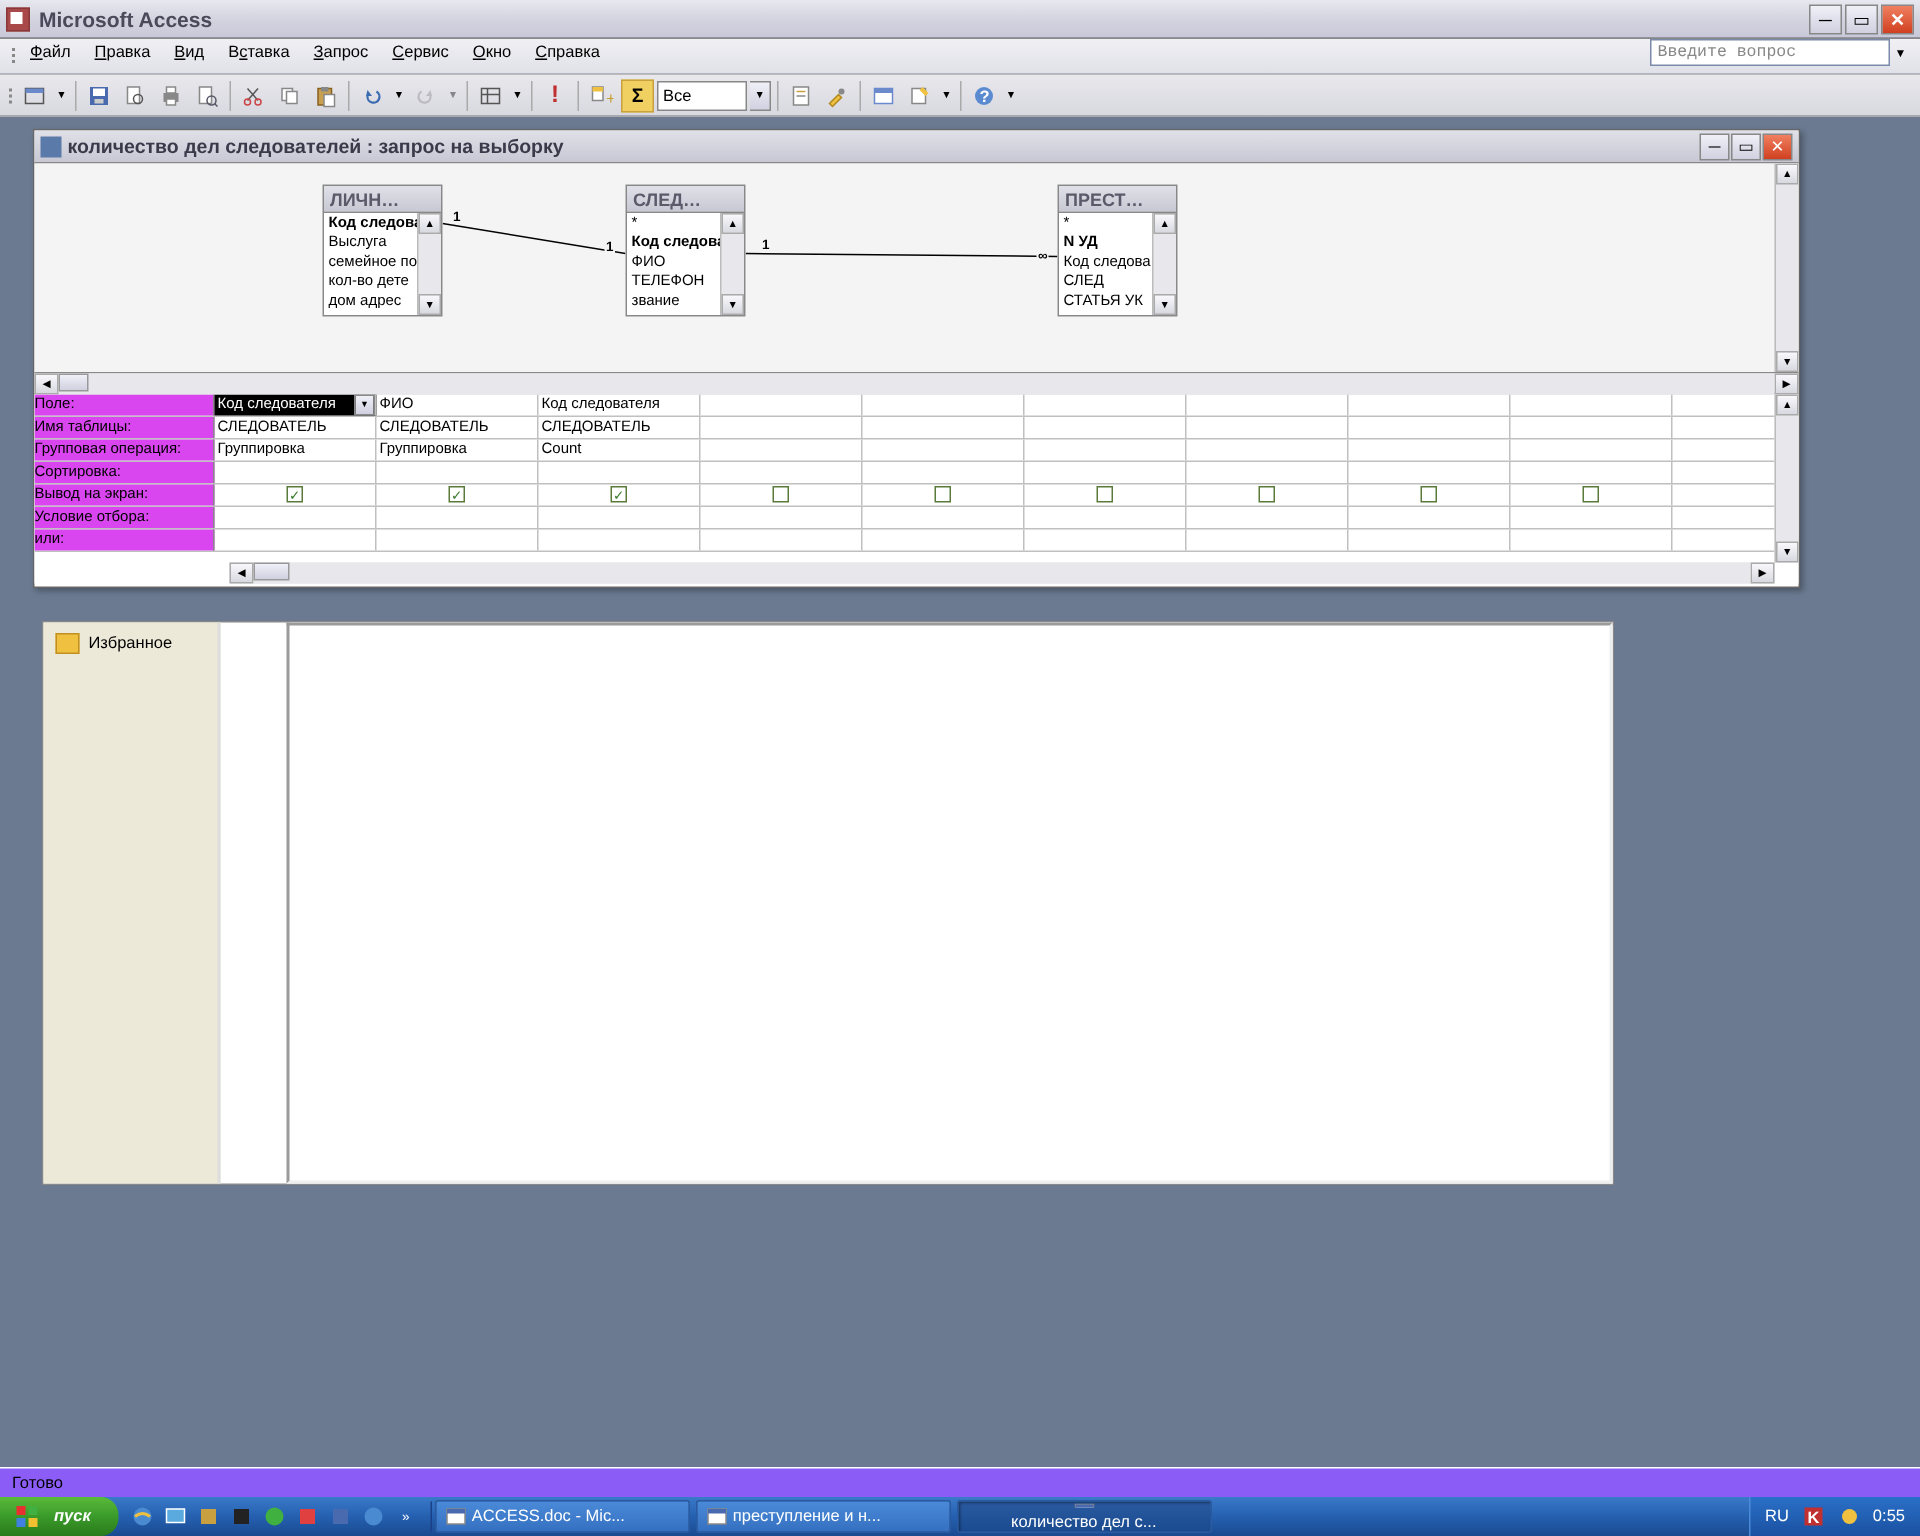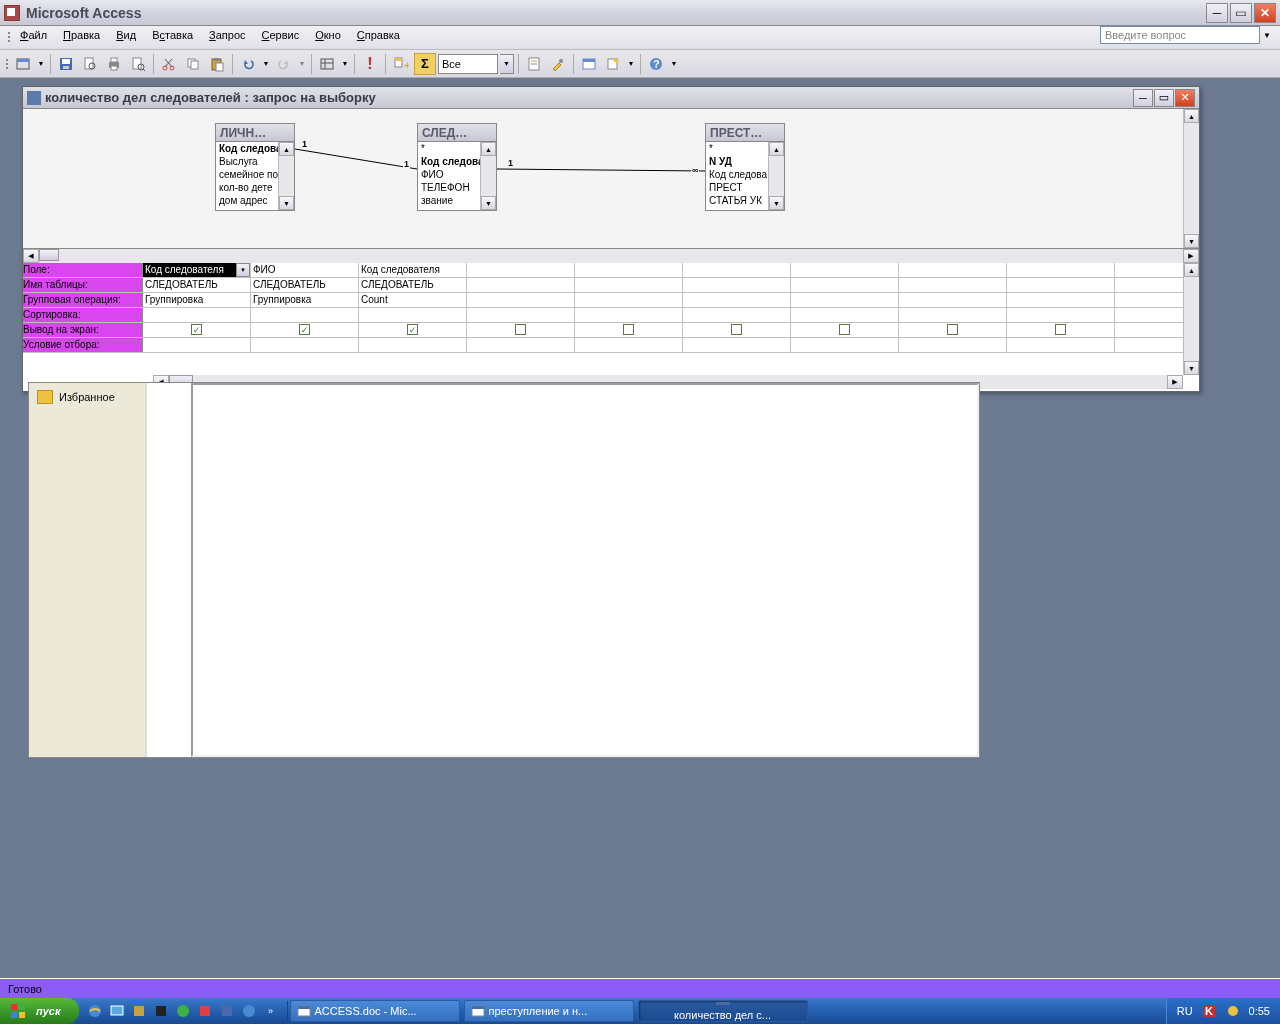--- a/index.html
+++ b/index.html
@@ -12,21 +12,21 @@
 .titlebar .title { font-size:14px; font-weight:bold; color:#4a4a5a; flex:1; }
 .win-btns { display:flex; gap:2px; }
 .win-btn { width:22px; height:20px; border:1px solid #888; background:linear-gradient(#f0f0f8,#d0d0e0); display:flex; align-items:center; justify-content:center; font-family:Arial; font-size:12px; cursor:pointer; }
 .win-btn.close { background:linear-gradient(#f08060,#d04020); color:#fff; font-weight:bold; }
 
 
 .menubar { height:24px; background:linear-gradient(#f0f0f4,#e0e0e8); display:flex; padding:0 6px; border-bottom:1px solid #bbb; }
 .menubar-left { display:flex; flex:1; }
 .menu-item { padding:3px 8px; cursor:pointer; }
 .menu-item u { text-decoration:underline; }
-.help-box { width:160px; height:18px; border:1px solid #7a8aaa; background:#fff; padding:1px 4px; color:#888; display:flex; align-items:center; }
+.help-box { width:160px; height:18px; border:1px solid #7a8aaa; background:#fff; padding:1px 4px; color:#888; display:flex; align-items:center;font-family:Liberation Mono, monospace; }
 .help-arrow { width:14px; height:18px; display:flex; align-items:center; justify-content:center; font-size:8px; cursor:pointer; }
 
 
 .toolbar { height:28px; background:linear-gradient(#e8e8ec,#d8d8e0); display:flex; align-items:center; padding:0 4px; border-bottom:1px solid #aaa; gap:2px; }
 .tb-btn { width:22px; height:22px; display:flex; align-items:center; justify-content:center; cursor:pointer; border:1px solid transparent; position:relative; }
 .tb-sep { width:1px; height:20px; background:#aaa; margin:0 2px; }
 .tb-combo { width:60px; height:20px; border:1px solid #888; background:#fff; display:flex; align-items:center; padding:0 3px; font-size:11px; }
 .tb-combo-arrow { width:14px; height:20px; border:1px solid #888; border-left:none; background:linear-gradient(#f0f0f8,#d0d0e0); display:flex; align-items:center; justify-content:center; font-size:7px; cursor:pointer; }
 .grip { width:6px; display:flex; flex-direction:column; gap:2px; align-items:center; justify-content:center; height:22px; }
 .grip span { width:2px; height:2px; background:#888; }
@@ -65,21 +65,21 @@
 .dg-label { width:120px; text-align:left; padding-right:4px; background:#d946ef; border-right:1px solid #888; font-size:10px; line-height:14px; flex-shrink:0; }
 .dg-cell { width:108px; border-right:1px solid #c0c0c0; padding:0 2px; font-size:10px; line-height:14px; white-space:nowrap; overflow:hidden; position:relative; }
 .dg-cell.selected { background:#000; color:#fff; }
 .dg-cell .dd-arrow { position:absolute; right:0; top:0; width:14px; height:14px; background:linear-gradient(#f0f0f8,#d0d0e0); border:1px solid #888; font-size:6px; display:flex; align-items:center; justify-content:center; color:#000; }
 .dg-chk { width:11px; height:11px; border:1px solid #5a7a3a; margin:1px auto; display:flex; align-items:center; justify-content:center; color:#3a7a2a; font-size:9px; background:#fff; }
 .dg-vscroll { position:absolute; right:0; top:0; width:16px; bottom:14px; background:#e8e8ec; border-left:1px solid #bbb; }
 .dg-vscroll .sbtn { height:14px; background:linear-gradient(#f8f8fc,#d8d8e0); border:1px solid #aaa; font-size:7px; display:flex; align-items:center; justify-content:center; }
 .dg-hscroll { position:absolute; left:130px; bottom:0; right:16px; height:14px; background:#e8e8ec; display:flex; }
 
 
-.db-panel { position:absolute; left:28px; top:304px; width:952px; height:376px; background:#fff; border:1px solid #888; display:flex;gap:44px; }
+.db-panel { position:absolute; left:28px; top:336px; width:1048px; height:376px; background:#fff; border:1px solid #888; display:flex;gap:44px; }
 .db-side { width:118px; background:#ece9d8; border-right:2px inset #ddd; padding:4px; }
 .db-side-item { display:flex; align-items:center; gap:6px; padding:3px 4px; cursor:pointer; }
 .db-side-item .fico { width:16px; height:14px; background:#f0c040; border:1px solid #c09020; position:relative; }
 .db-main { flex:1; background:#fff; border:2px inset #eee; }
 
 
 .statusbar { position:absolute; left:0; right:0; bottom:26px; height:20px; background:#8b5cf6; border-top:1px solid #fff; padding:2px 8px; font-size:11px; display:flex; align-items:center; }
 
 
 .taskbar { position:absolute; left:0; right:0; bottom:0; height:26px; background:linear-gradient(#3a7ac8,#2560b0,#1a4a90); display:flex; align-items:center; }
@@ -323,21 +323,21 @@
               <div class="sbtn" style="position:absolute;bottom:0;left:0;right:0">▼</div>
             </div>
           </div>
         </div>
         <div class="rel-table" style="left: 682px; top: 14px;">
           <div class="rel-table-hdr">ПРЕСТ…</div>
           <div class="rel-table-body">
             <div class="rel-field">*</div>
             <div class="rel-field bold">N УД</div>
             <div class="rel-field">Код следова</div>
-            <div class="rel-field">ПРЕСТ</div>
+            <div class="rel-field">СЛЕД</div>
             <div class="rel-field">СТАТЬЯ УК</div>
             <div class="rel-scroll">
               <div class="sbtn">▲</div>
               <div class="sbtn" style="position:absolute;bottom:0;left:0;right:0">▼</div>
             </div>
           </div>
         </div>
       </div>
 
     <div class="hsb" style="position:relative;height:14px;border-bottom:1px solid #888">
@@ -423,20 +423,32 @@
             </div>
             <div class="dg-cell">
               <div class="dg-chk"></div>
             </div>
             <div class="dg-cell">
               <div class="dg-chk"></div>
             </div>
           </div>
           <div class="dg-row">
             <div class="dg-label">Условие отбора:</div>
+            <div class="dg-cell"></div>
+            <div class="dg-cell"></div>
+            <div class="dg-cell"></div>
+            <div class="dg-cell"></div>
+            <div class="dg-cell"></div>
+            <div class="dg-cell"></div>
+            <div class="dg-cell"></div>
+            <div class="dg-cell"></div>
+            <div class="dg-cell"></div>
+          </div>
+          <div class="dg-row">
+            <div class="dg-label">или:</div>
             <div class="dg-cell"></div>
             <div class="dg-cell"></div>
             <div class="dg-cell"></div>
             <div class="dg-cell"></div>
             <div class="dg-cell"></div>
             <div class="dg-cell"></div>
             <div class="dg-cell"></div>
             <div class="dg-cell"></div>
             <div class="dg-cell"></div>
           </div>

